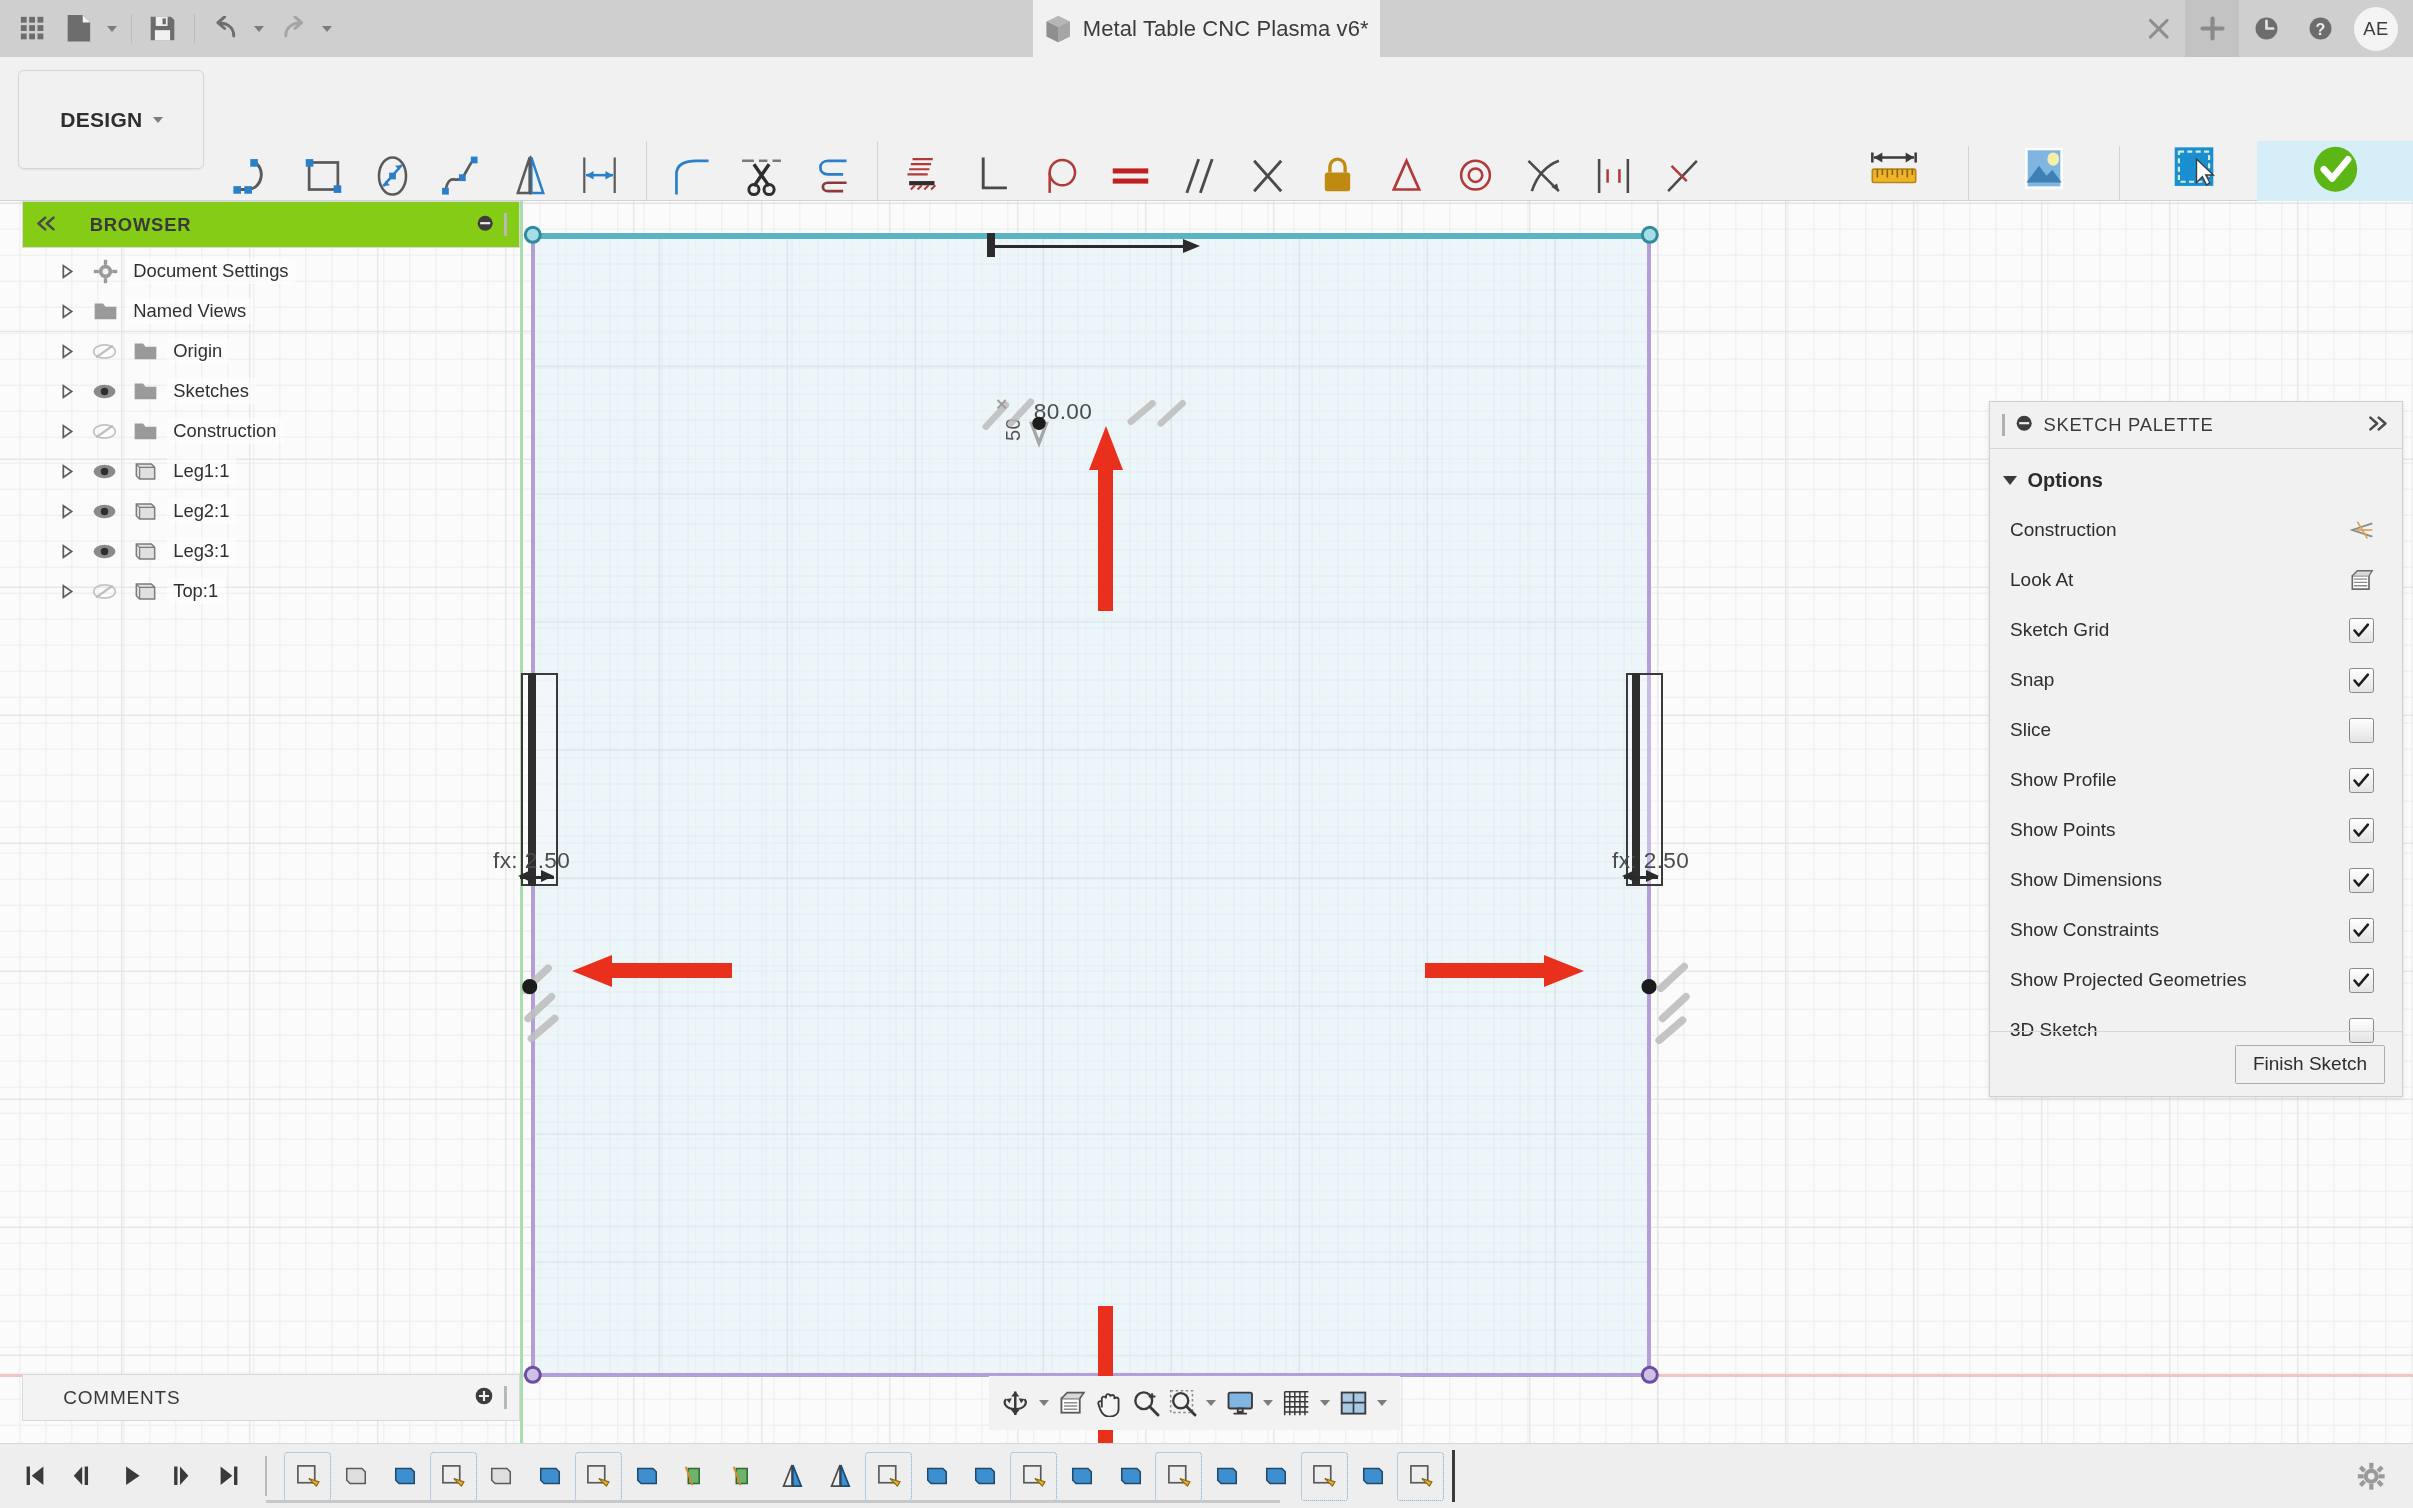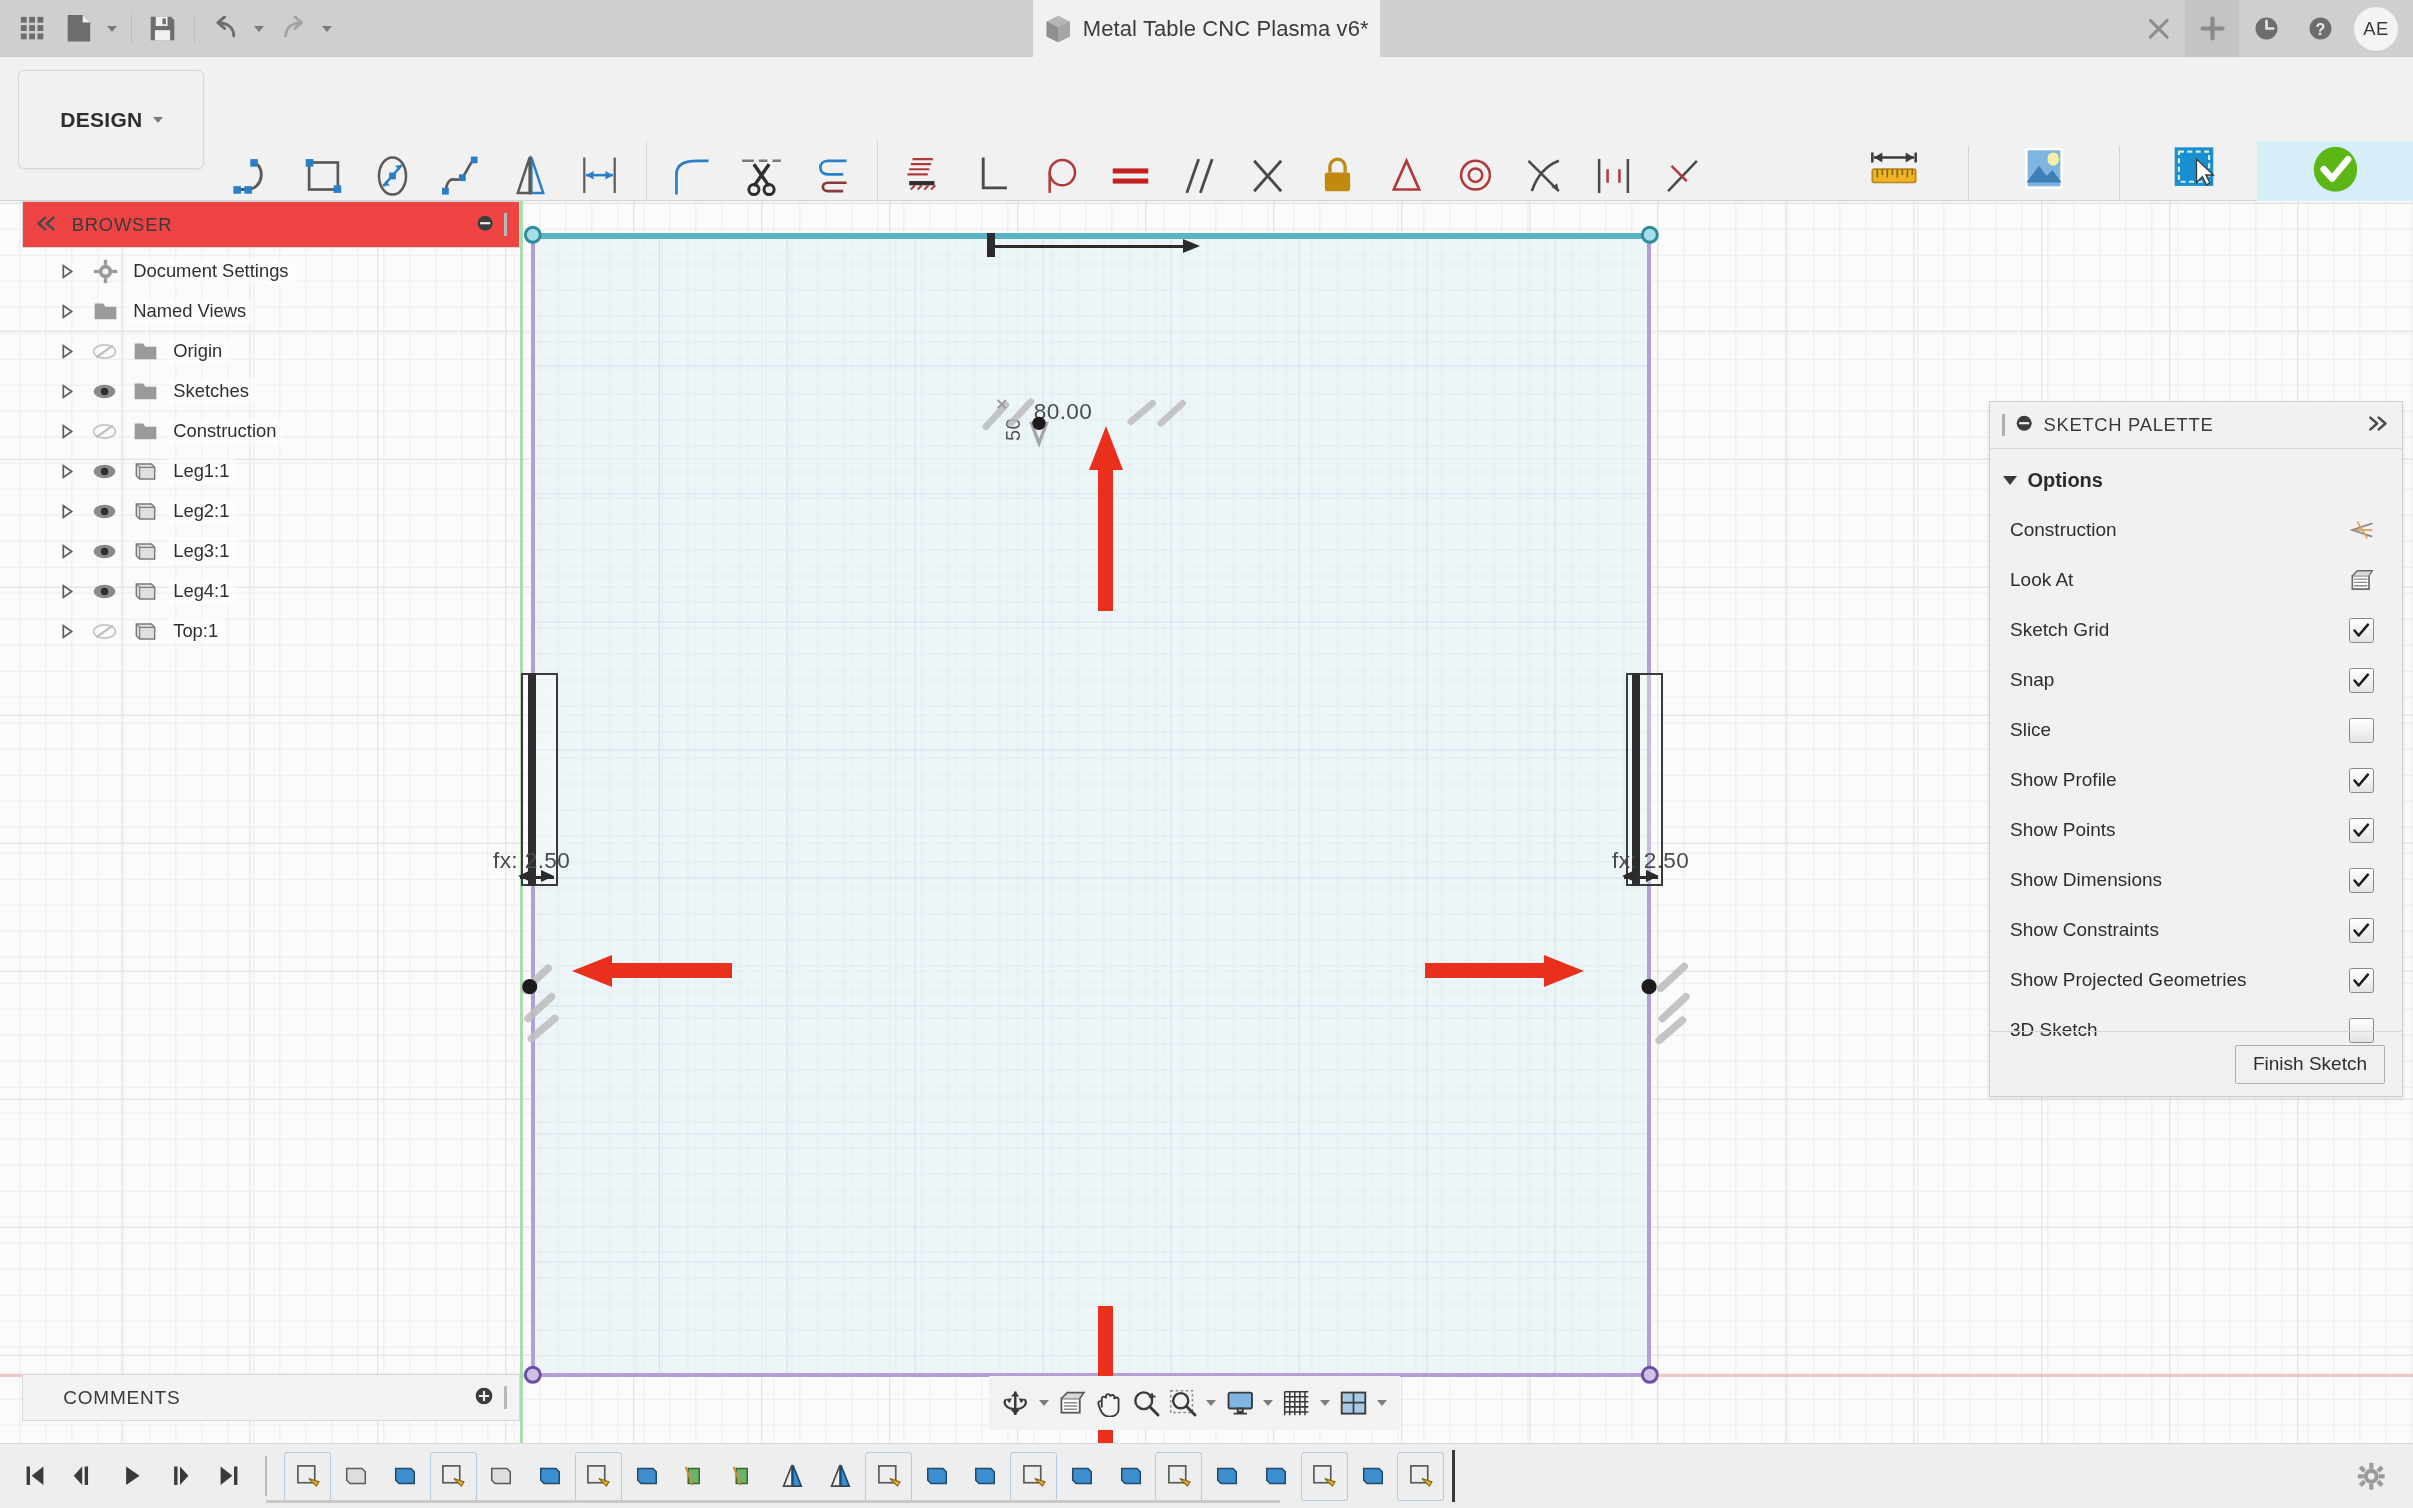--- a/index.html
+++ b/index.html
@@ -88,23 +88,24 @@
     width:126px; display:flex; flex-direction:column; align-items:center; gap:3.4px;
     padding-top:3.4px; height:101px;
   }
   .bigtool .lbl { font-size:17.6px; color:#4c4c4c; display:flex;align-items:center;gap:5px; letter-spacing:0.3px;}
   .bigtool.finish { background:#d6eef8; width:156px; }
   .bigtool.finish .lbl { color:#2c2c2c; }
 
   
   .browser-head {
     position:absolute; left:22px; top:201px; width:498px; height:47px;
-    background:#ef4444; border:0.8px solid #d8d8d8;
-    display:flex; align-items:center; padding:0 11.7px; gap:15px;
+    background:#84cc16; border:0.8px solid #d8d8d8;
+    display:flex; align-items:center; padding:0 11.7px; gap:33px;
     z-index:20;
+    font-weight:bold;
   }
   .browser-head .ttl { font-size:18.4px; color:#3a3a3a; letter-spacing:0.8px; }
   .bh-right { margin-left:auto; display:flex; align-items:center; gap:10px; }
 
   .tree { position:absolute; left:22px; top:251px; width:498px; z-index:20; }
   .trow {
     display:flex; align-items:center; height:40px; font-size:18.4px; color:#303030;
     gap:0;
   }
   .twist { width:34px; display:flex; align-items:center; justify-content:center; }
@@ -899,40 +900,20 @@
       </div>
       <div class="ticon">
         <svg width="25" height="23.5" viewBox="0 0 30 28">
             <path d="M4 6 H22 L26 10 V24 H8 L4 20 Z" fill="#e0e0e0" stroke="#7c7c7c" stroke-width="1.8"></path>
             <path d="M4 6 L8 10 H26 M8 10 V24" stroke="#7c7c7c" stroke-width="1.4" fill="none"></path>
           </svg>
       </div>
       <div class="tlabel">Leg3:1</div>
     </div>
 
-    <div class="trow">
-      <div class="twist" style="margin-left:28.5px">
-        <svg width="15" height="17" viewBox="0 0 18 20">
-            <path d="M4 3 L14 10 L4 17 Z" fill="none" stroke="#5a5a5a" stroke-width="2"></path>
-          </svg>
-      </div>
-      <div class="eye">
-        <svg width="25" height="17" viewBox="0 0 30 20">
-            <ellipse cx="15" cy="10" rx="13" ry="8" fill="#8a8a8a"></ellipse>
-            <circle cx="15" cy="10" r="4.5" fill="#2e2e2e"></circle>
-          </svg>
-      </div>
-      <div class="ticon">
-        <svg width="25" height="23.5" viewBox="0 0 30 28">
-            <path d="M4 6 H22 L26 10 V24 H8 L4 20 Z" fill="#e0e0e0" stroke="#7c7c7c" stroke-width="1.8"></path>
-            <path d="M4 6 L8 10 H26 M8 10 V24" stroke="#7c7c7c" stroke-width="1.4" fill="none"></path>
-          </svg>
-      </div>
-      <div class="tlabel">Leg4:1</div>
-    </div>
 
     <div class="trow">
       <div class="twist" style="margin-left:28.5px">
         <svg width="15" height="17" viewBox="0 0 18 20">
             <path d="M4 3 L14 10 L4 17 Z" fill="none" stroke="#5a5a5a" stroke-width="2"></path>
           </svg>
       </div>
       <div class="eye">
         <svg width="25" height="17" viewBox="0 0 30 20">
             <ellipse cx="15" cy="10" rx="13" ry="8" fill="none" stroke="#c3c3c3" stroke-width="2"></ellipse>

